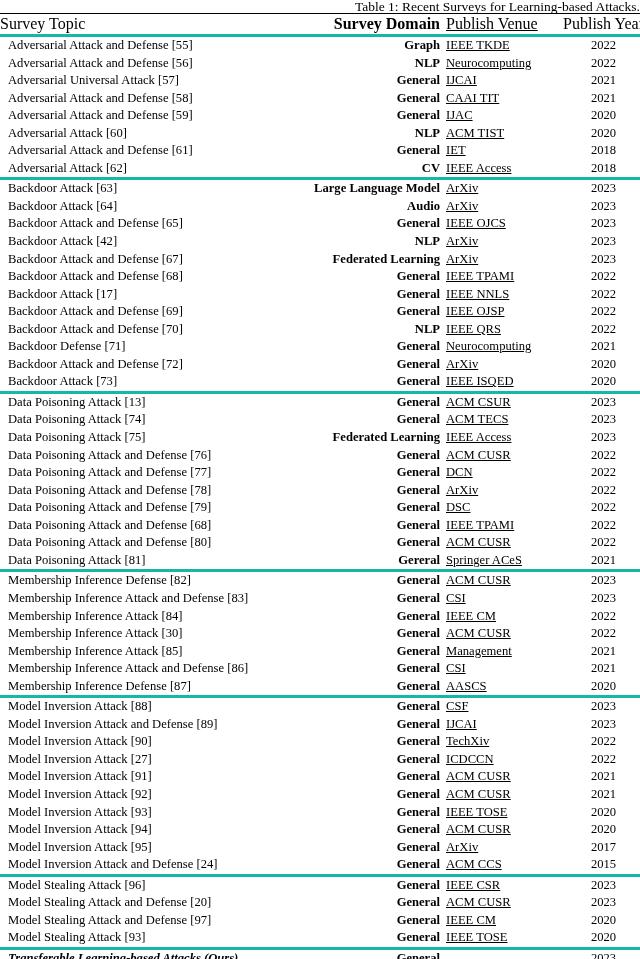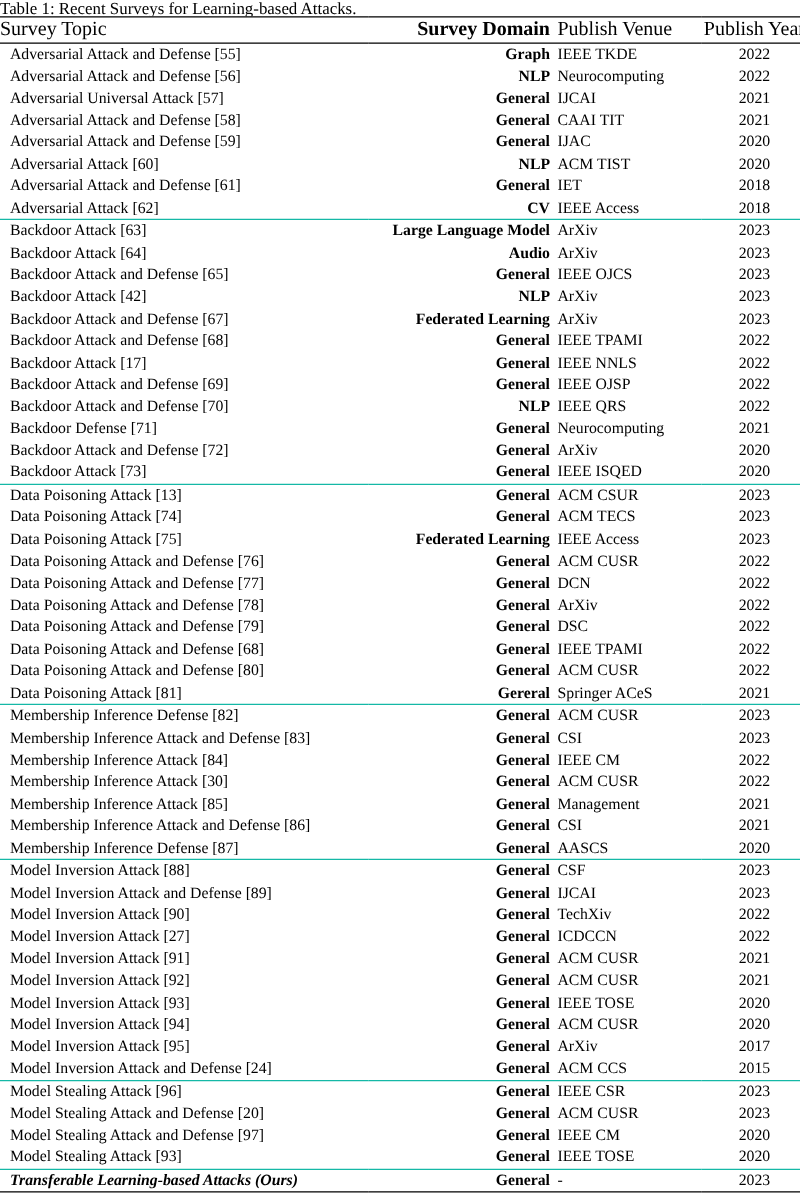--- a/index.html
+++ b/index.html
@@ -1,39 +1,39 @@
 <!DOCTYPE html>
 <html><head>
 <meta charset="utf-8">
 <style>
   html,body{margin:0;padding:0;}
   body{
     width:640px;height:959px;overflow:hidden;background:#ffffff;color:#000;
     font-family:"Liberation Serif","DejaVu Serif",serif;
   }
   .caption{
-    text-align:left;font-size:13.5px;line-height:15px;height:14px;
+    text-align:right;font-size:13.5px;line-height:15px;height:14px;
     margin-top:-1px;white-space:nowrap;overflow:hidden;
   }
   table{
     width:640px;border-collapse:collapse;table-layout:fixed;
     border-top:1.5px solid #000;border-bottom:1.5px solid #000;
   }
   th,td{
     padding:0;margin:0;white-space:nowrap;overflow:hidden;
     font-size:12.6px;height:17.55px;line-height:17.55px;font-weight:normal;
   }
   thead th{height:20px;line-height:20px;font-size:16px;text-align:center;
     border-bottom:1px solid #000;}
-  tbody tr:first-child td{border-top:1px solid #14b8a6;}
+  tbody tr:first-child td{border-top:3px solid #14b8a6;}
   .col0{width:295px;text-align:left;}
   td.col0{padding-left:8px;}
   .col1{width:145px;text-align:right;font-weight:bold;}
   .col2{width:115px;text-align:left;}
-  td.col2, th.col2{padding-left:6px;text-align:left;}
+  td.col2, th.col2{padding-left:6px;text-align:left;text-decoration:underline;}
   .col3{width:85px;text-align:center;}
   table tbody:last-of-type td.col0{font-weight:bold;font-style:italic;}
 </style>
 </head>
 <body>
 
 <div class="caption">Table 1: Recent Surveys for Learning-based Attacks.</div>
 
 <table>
   <thead>

